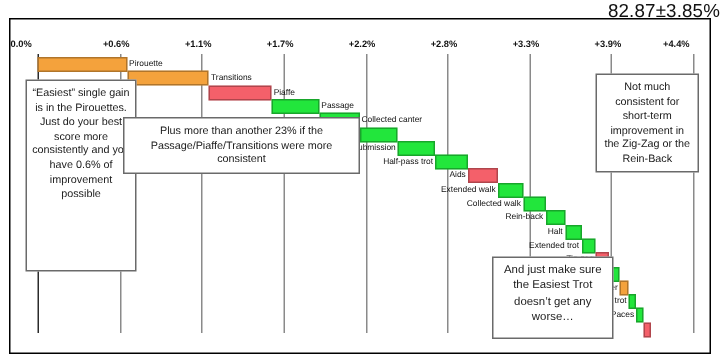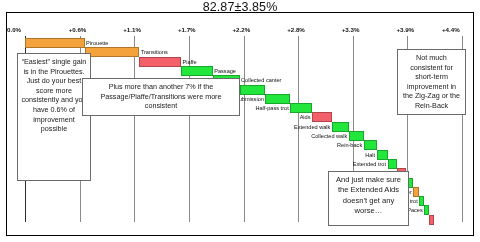--- a/index.html
+++ b/index.html
@@ -1,19 +1,19 @@
 <!DOCTYPE html>
 <html><head>
 <meta charset="utf-8">
 <style>
   html,body{margin:0;padding:0;background:#ffffff;}
   body{font-family:"Liberation Sans",sans-serif;}
   #page{position:relative;width:480px;height:242px;overflow:hidden;background:#fff;box-sizing:border-box;}
   #frame{position:absolute;left:6px;top:12px;width:468px;height:224px;border:1px solid #000;box-sizing:border-box;background:#fff;}
-  #title{position:absolute;left:0;top:0;width:480px;height:14px;text-align:center;font-size:12.5px;color:#111;letter-spacing:.1px;line-height:14px;}
+  #title{position:absolute;left:0;top:0;width:480px;height:14px;text-align:right;font-size:12.5px;color:#111;letter-spacing:.1px;line-height:14px;}
   #plot{position:absolute;left:7px;top:26px;width:466px;height:206px;}
   .axis-tick-label{position:absolute;top:0;font-size:6.2px;font-weight:bold;color:#111;white-space:nowrap;}
   .axis-line{position:absolute;top:10px;width:1px;background:#8a8a8a;}
   .axis-line.thick{background:#2b2b2b;width:1.4px;}
   .bar{position:absolute;height:10px;border:0.5px solid rgba(0,0,0,.28);box-sizing:border-box;}
   .bar-label{position:absolute;font-size:5.6px;color:#111;white-space:nowrap;line-height:10px;height:10px;}
   .bar-label.right{text-align:left;}
   .bar-label.left{text-align:right;}
   .note{position:absolute;border:1px solid #6a6a6a;background:#fff;box-sizing:border-box;
         font-size:7.2px;line-height:9.6px;color:#1a1a1a;text-align:center;padding:3px 3px;}
@@ -85,19 +85,19 @@
         <div class="bar" style="left: 406.334px; width: 5.95909px; top: 160.8px; background: rgb(244, 162, 60);"></div>
         <div class="bar-label left" style="top: 160.8px; right: 61.1659px;">Extended canter</div>
         <div class="bar" style="left: 412.293px; width: 4.96591px; top: 170.1px; background: rgb(34, 230, 60);"></div>
         <div class="bar-label left" style="top: 170.1px; right: 55.2068px;">Collected trot</div>
         <div class="bar" style="left: 417.259px; width: 4.96591px; top: 179.4px; background: rgb(34, 230, 60);"></div>
         <div class="bar-label left" style="top: 179.4px; right: 50.2409px;">Paces</div>
         <div class="bar" style="left: 422.225px; width: 4.96591px; top: 188.7px; background: rgb(244, 96, 106);"></div>
       </div>
     <div id="notes-layer">
         <div class="note" style="left: 10px; top: 27px; width: 74px; min-height: 128px;">“Easiest” single gain is in the Pirouettes. Just do  your best score more consistently and you have 0.6% of improvement possible</div>
-        <div class="note" style="left: 75px; top: 52px; width: 158px; min-height: 38px;">Plus more than another  7% if the Passage/Piaffe/Transitions were more consistent</div>
+        <div class="note" style="left: 75px; top: 52px; width: 158px; min-height: 38px;">Plus more than another  23% if the Passage/Piaffe/Transitions were more consistent</div>
         <div class="note" style="left: 390px; top: 23px; width: 69px; min-height: 62px;">Not much consistent for short-term improvement in the Zig-Zag or the Rein-Back</div>
-        <div class="note big" style="left: 321px; top: 145px; width: 81px; min-height: 55px;">And just make sure the Extended Aids doesn’t get any worse…</div>
+        <div class="note big" style="left: 321px; top: 145px; width: 81px; min-height: 55px;">And just make sure the Easiest Trot doesn’t get any worse…</div>
       </div>
   </div>
 
 </div>
 
 </body></html>

